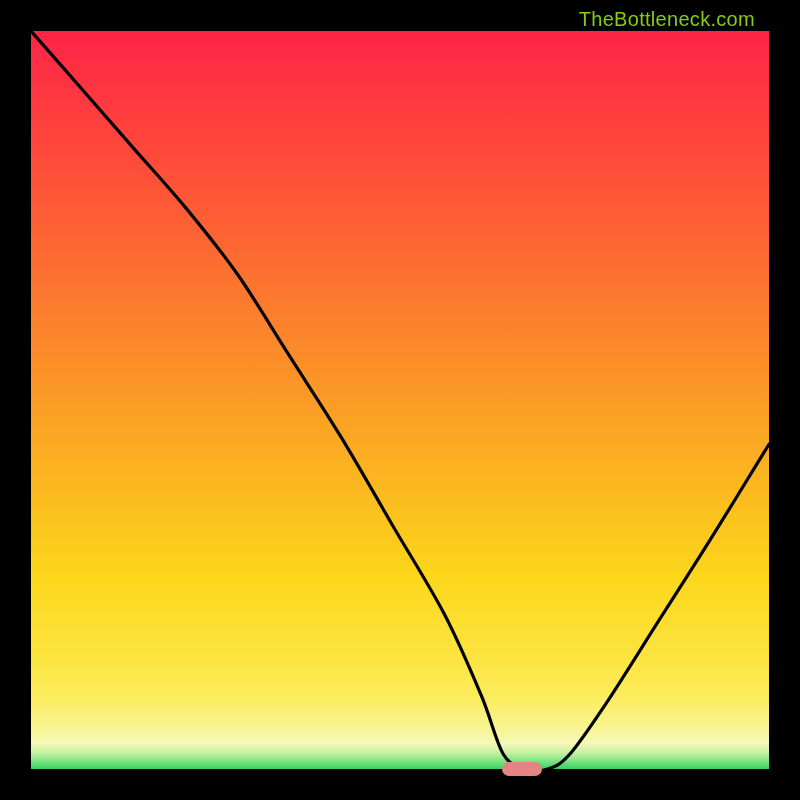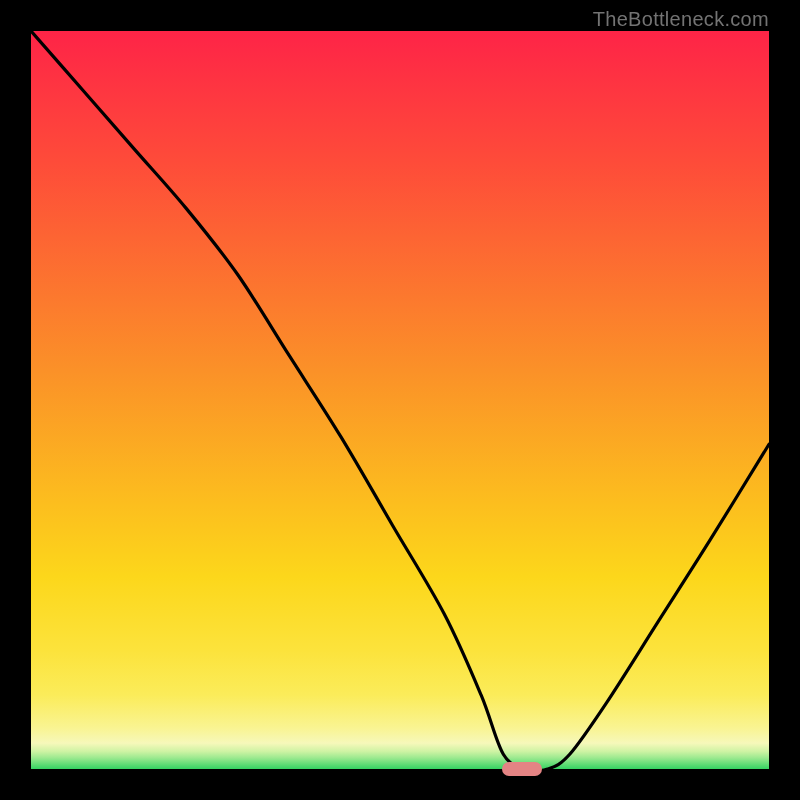--- a/index.html
+++ b/index.html
@@ -1,18 +1,18 @@
 <!DOCTYPE html>
 <html><head>
 <meta charset="utf-8">
 <style>
 html,body{margin:0;padding:0;width:800px;height:800px;background:#000;overflow:hidden}
 .frame{position:absolute;left:31px;top:31px;width:738px;height:738px}
 .bg{position:absolute;inset:0}
-.watermark{position:absolute;right:31px;top:8px;color:#737373;font:20px Arial,Helvetica,sans-serif;letter-spacing:.3px}
+.watermark{position:absolute;right:45px;top:8px;color:#84cc16;font:20px Arial,Helvetica,sans-serif;letter-spacing:.3px}
 svg.curve{position:absolute;inset:0}
 .marker{position:absolute;width:40px;height:16px;border-radius:8px;background:#E48484}
 </style>
 </head>
 <body>
 
 <div class="watermark">TheBottleneck.com</div>
 
 <div class="frame">
   <svg class="bg" viewBox="0 0 738 738" preserveAspectRatio="none">

